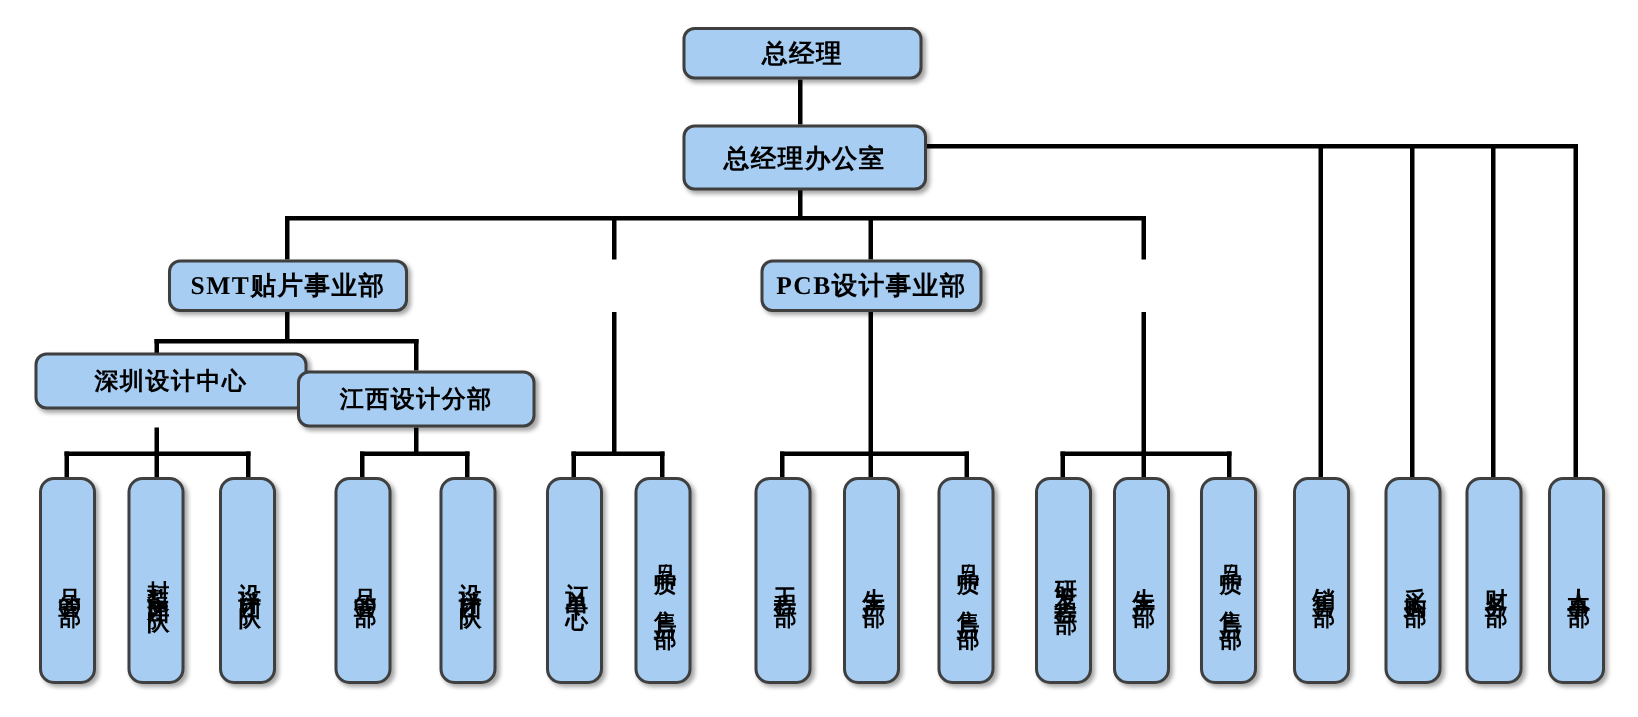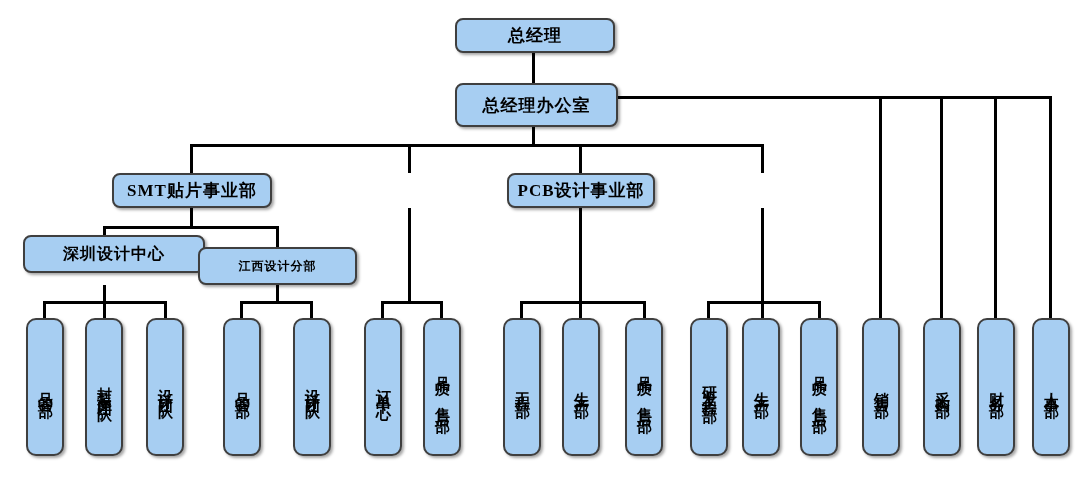--- a/index.html
+++ b/index.html
@@ -93,21 +93,21 @@
   <div class="node hbox" style="left:455px;top:83px;width:163px;height:44px">总经理办公室</div>
 
   <div class="node hbox" style="left:112px;top:173px;width:160px;height:35px">SMT贴片事业部</div>
 
 
   <div class="node hbox" style="left:507px;top:173px;width:148px;height:35px">PCB设计事业部</div>
 
 
   <div class="node hbox" style="left:23px;top:235px;width:182px;height:38px;font-size:16px">深圳设计中心</div>
 
-  <div class="node hbox" style="left:198px;top:247px;width:159px;height:38px;font-size:12px">江西设计分部</div>
+  <div class="node hbox" style="left:198px;top:247px;width:159px;height:38px;font-size:16px">江西设计分部</div>
 
   <div class="node vbox" style="left:26px">品管部</div>
   <div class="node vbox" style="left:85px">封装库团队</div>
   <div class="node vbox" style="left:146px">设计团队</div>
 
   <div class="node vbox" style="left:223px">品管部</div>
   <div class="node vbox" style="left:293px">设计团队</div>
 
   <div class="node vbox" style="left:364px">订单中心</div>
   <div class="node vbox" style="left:423px">品质/售后部</div>

